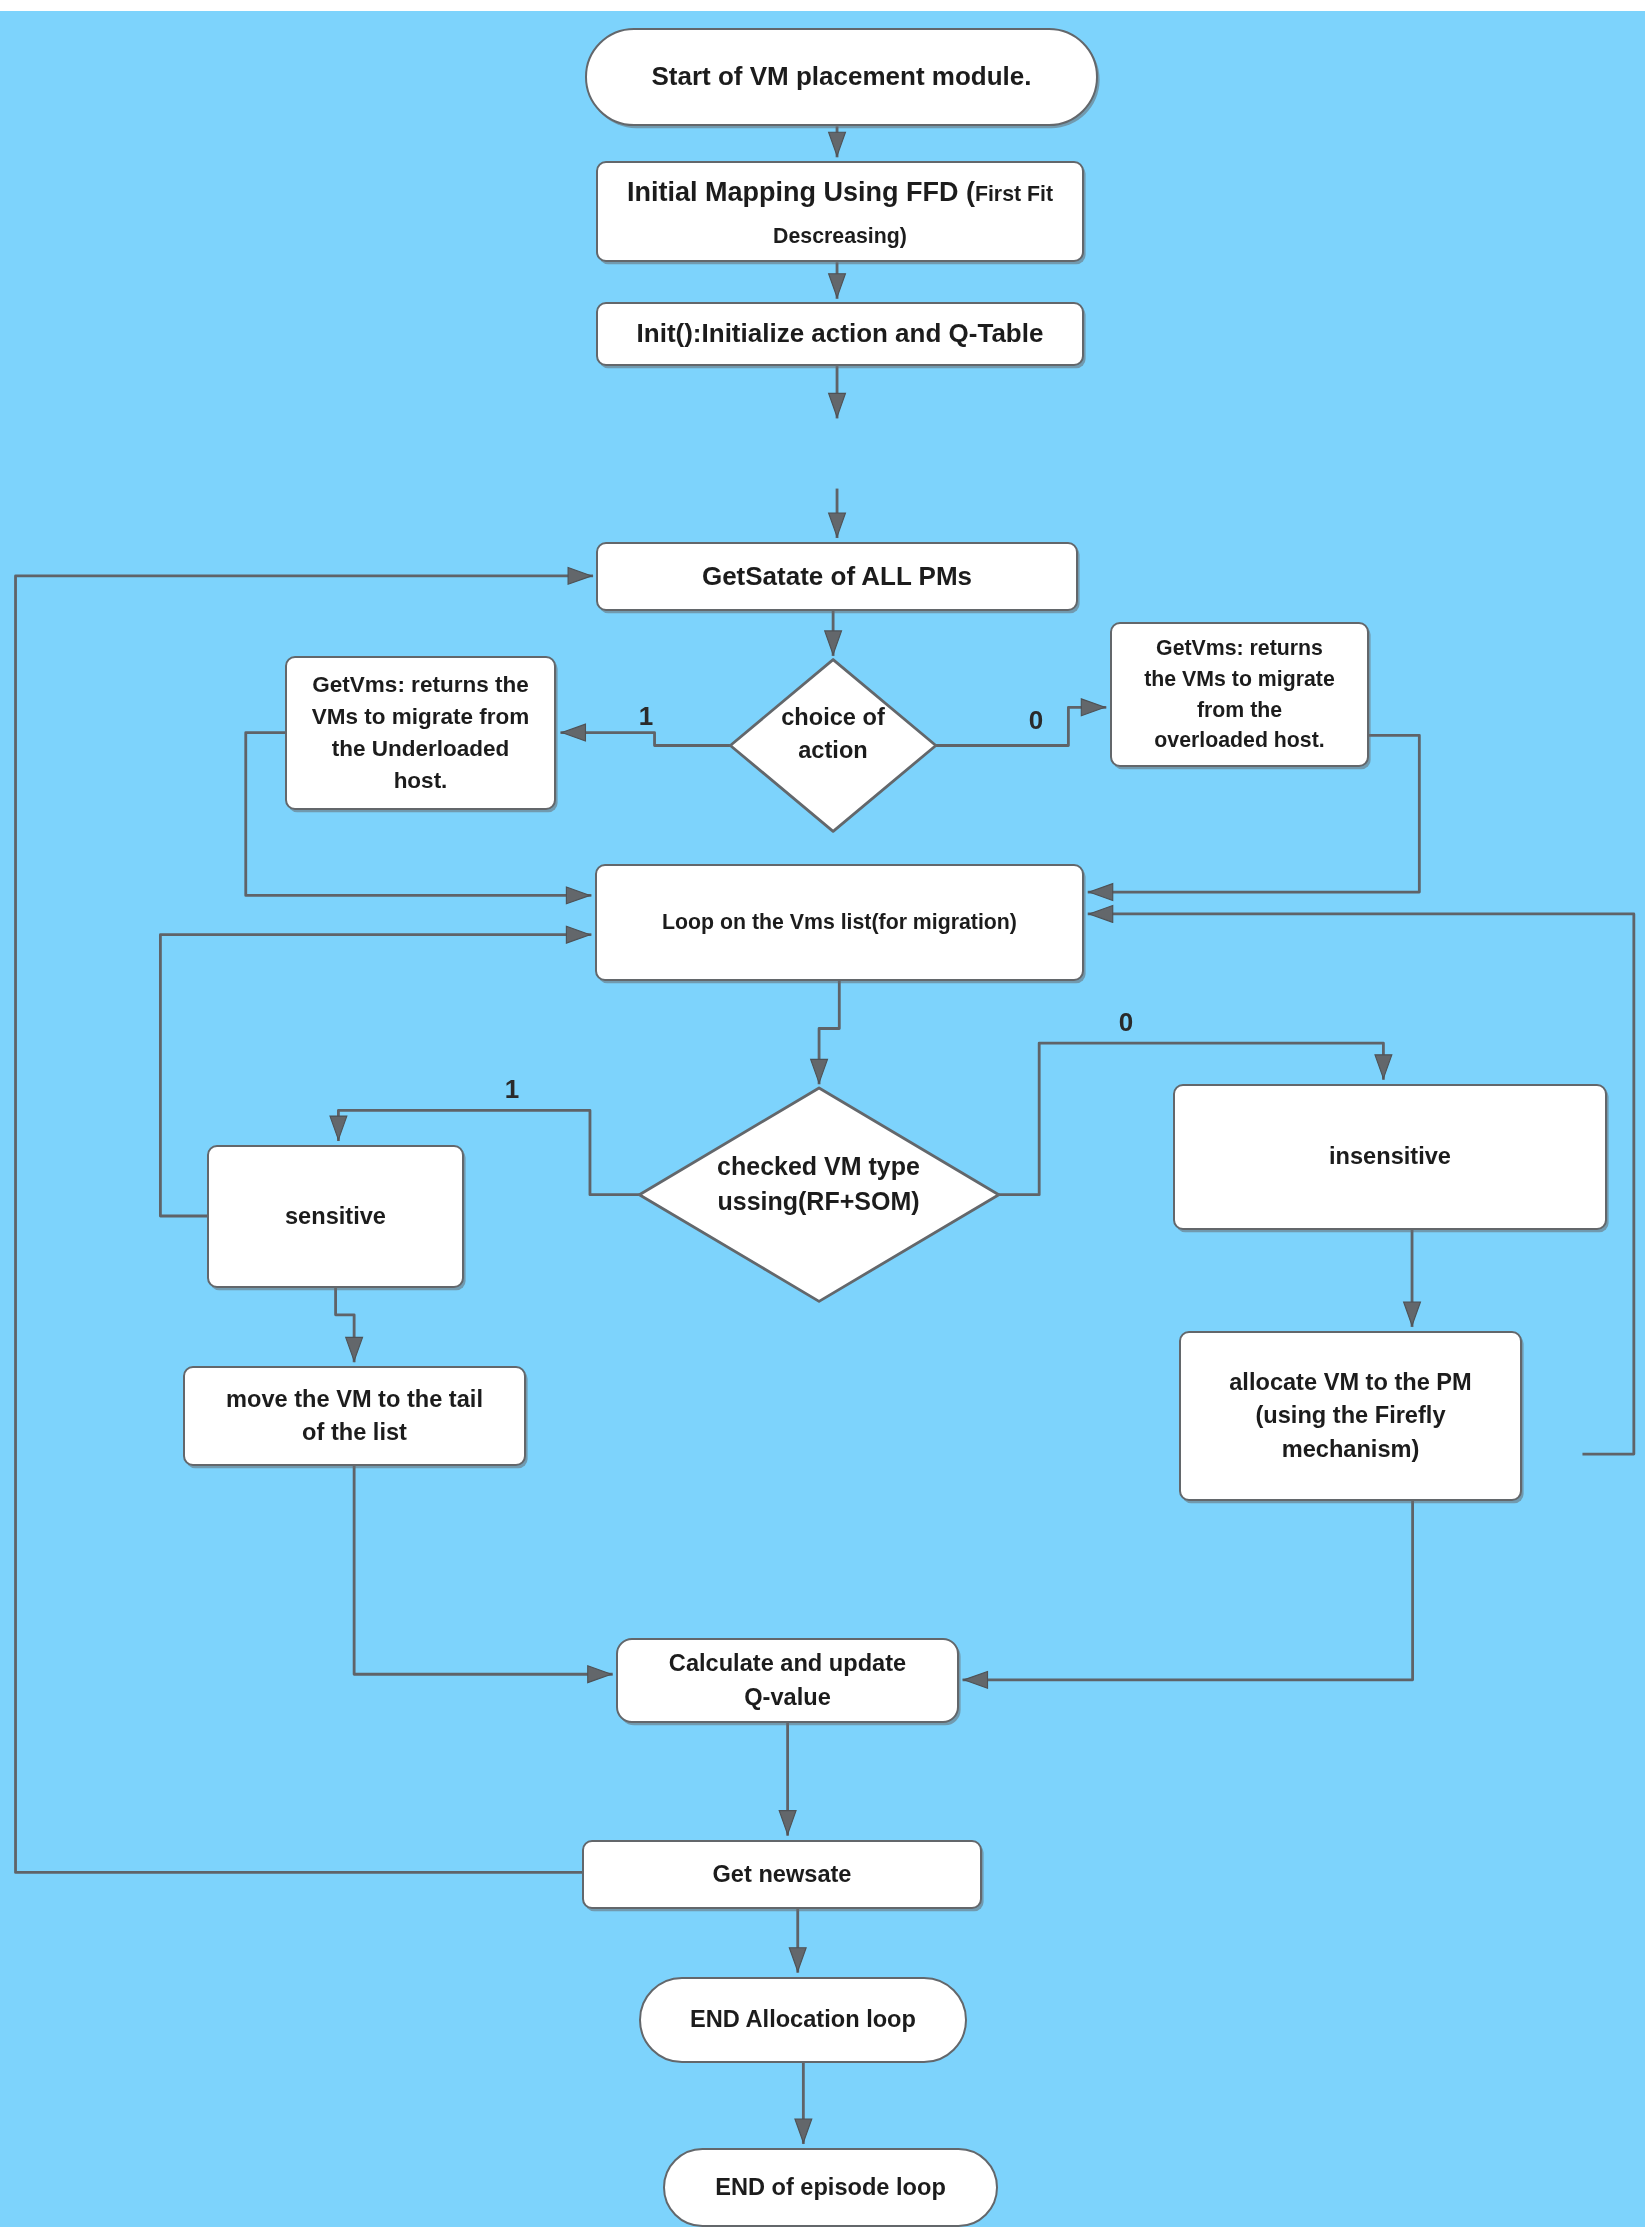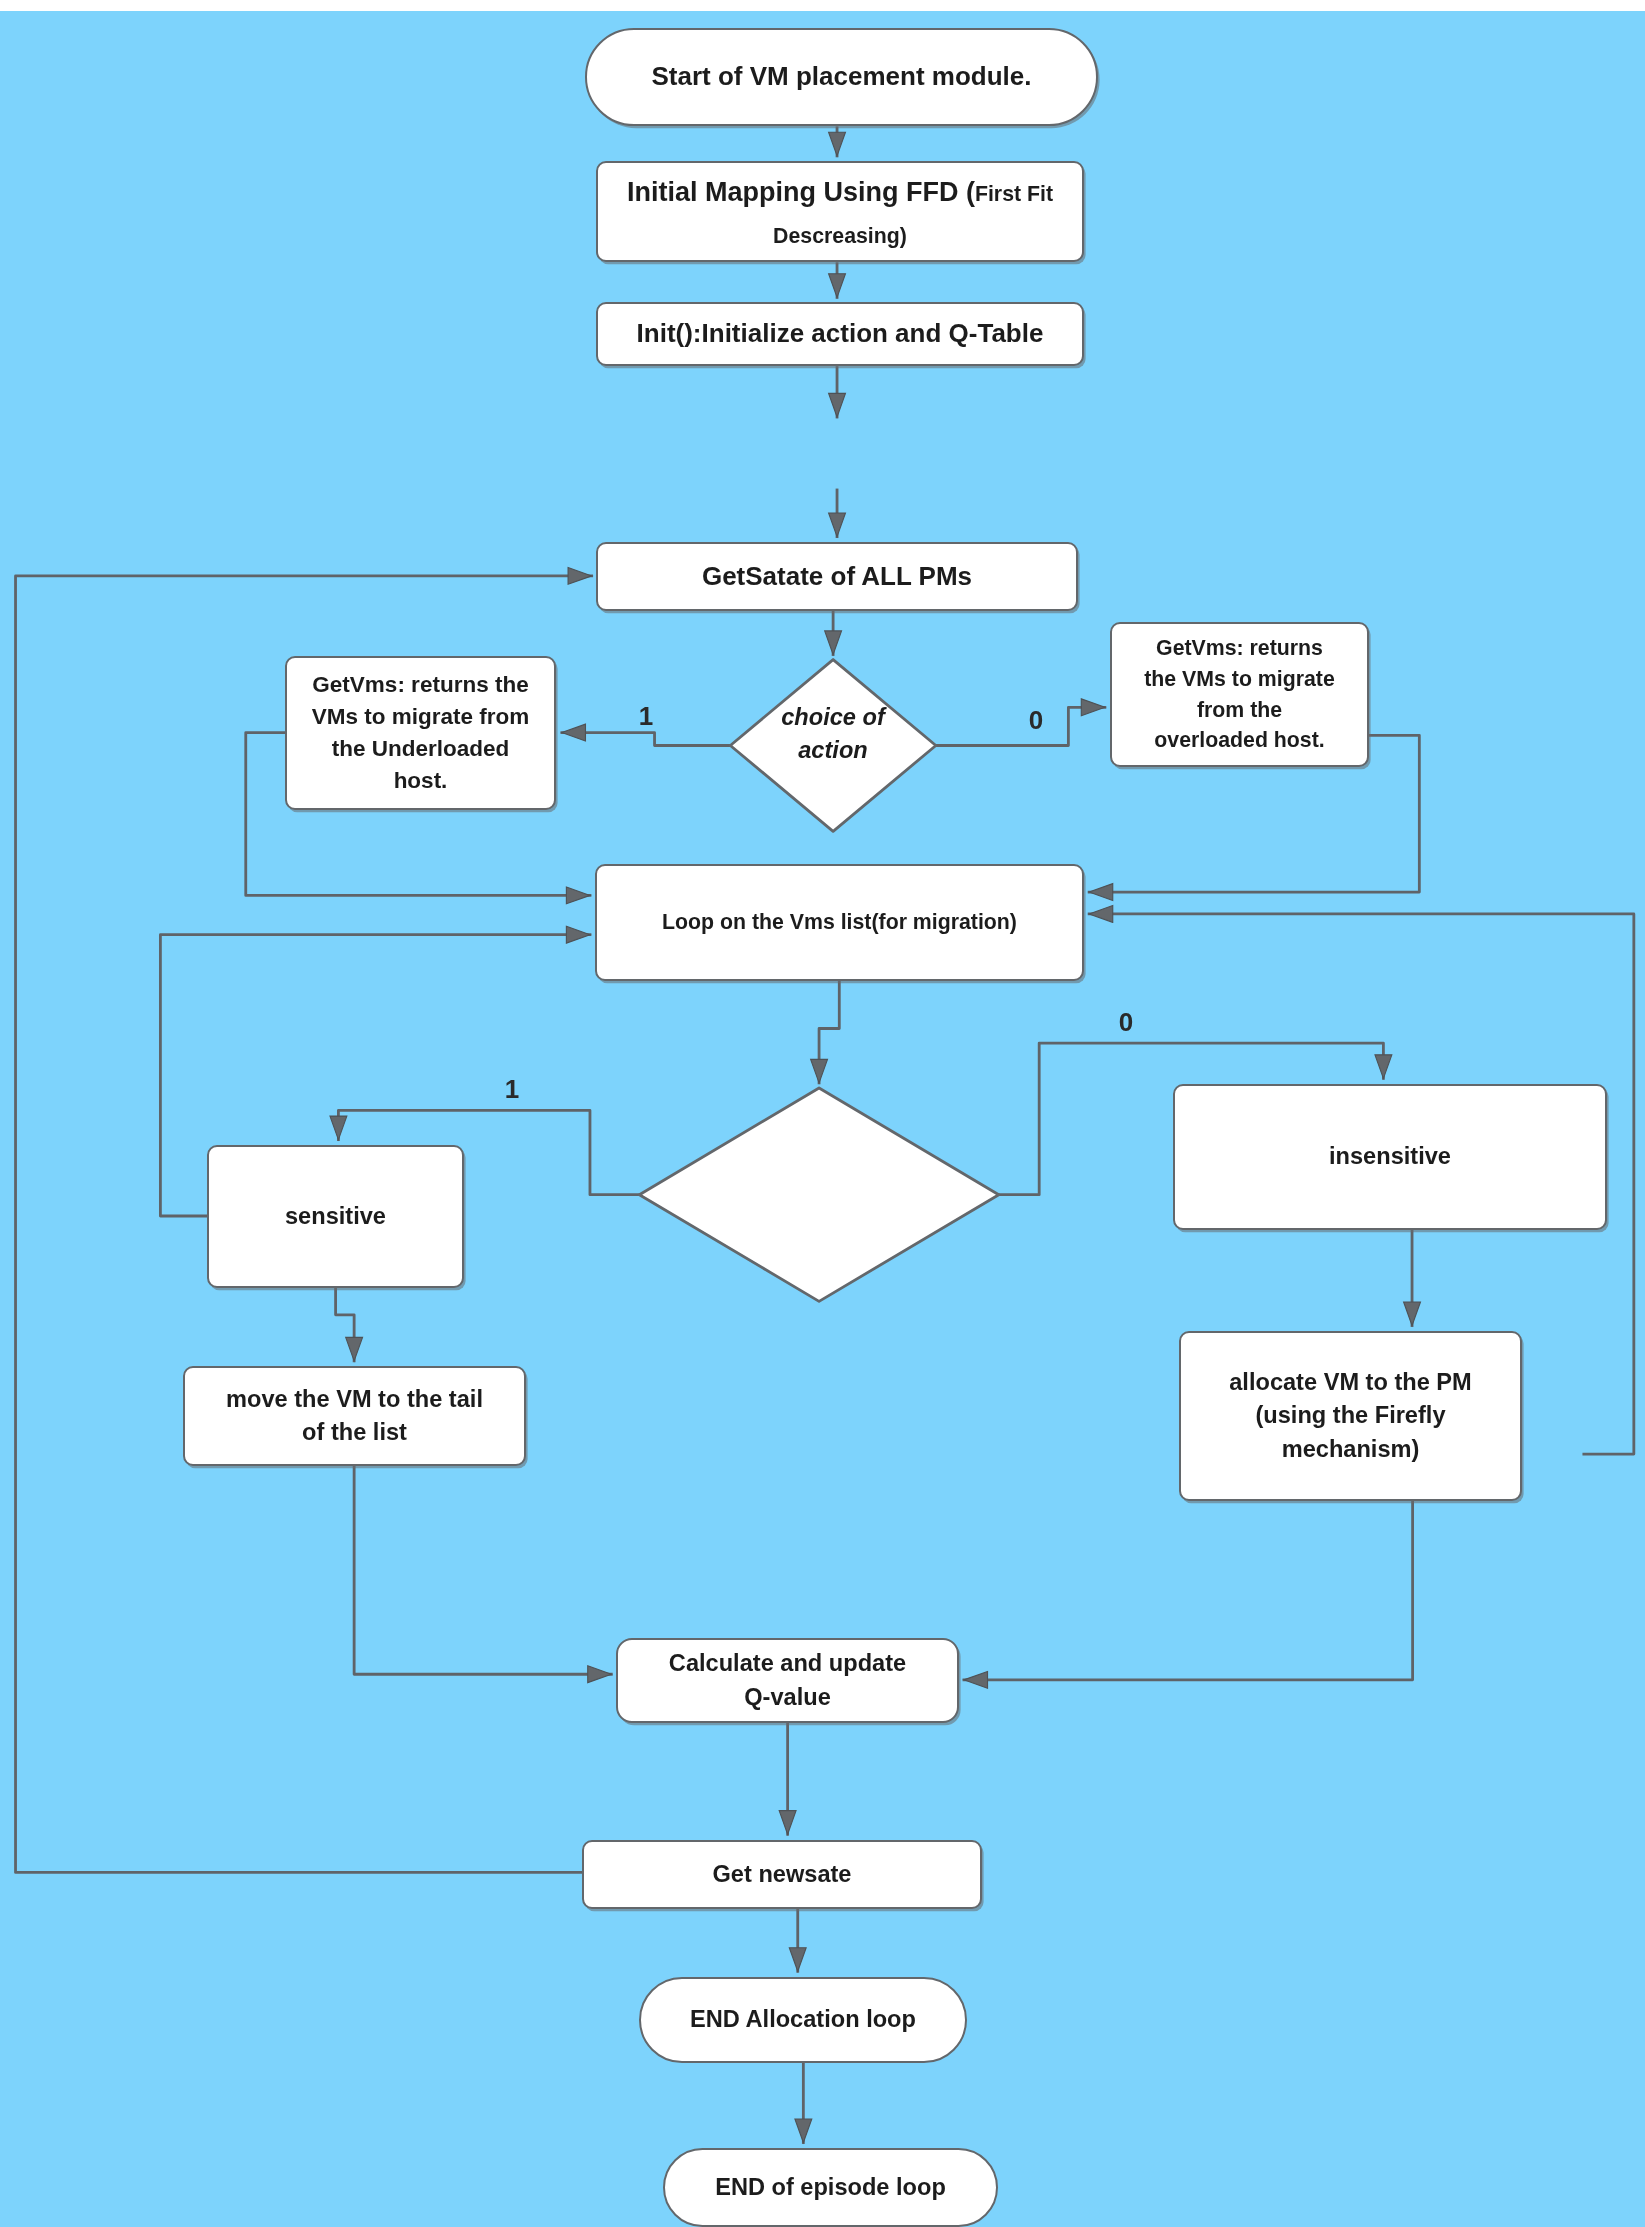--- a/index.html
+++ b/index.html
@@ -23,21 +23,21 @@
     align-items:center;justify-content:center;
     text-align:center;
     font-weight:bold;
     box-shadow:2.2px 2.8px 0 -0.6px rgba(104,108,112,0.55);
   }
   .stadium{border-radius:561px;}
   .noshadow{box-shadow:none;}
   .dtext{
     position:absolute;z-index:3;
     display:flex;flex-direction:column;align-items:center;justify-content:center;
-    text-align:center;font-weight:bold;font-style:italic;
+    text-align:center;font-weight:bold;
   }
   .edge-label{
     position:absolute;z-index:4;
     transform:translate(-50%,-50%);
     font-size:26px;font-weight:bold;color:#2a2a2a;
     background:transparent;
   }
   .f46{font-size:26px;line-height:1.35;}
   .f44{font-size:25px;line-height:1.4;}
   .f42{font-size:23.6px;line-height:1.4;}
@@ -122,20 +122,24 @@
     <div>GetVms: returns</div>
     <div>the VMs to migrate</div>
     <div>from the</div>
     <div>overloaded host.</div>
   </div>
 
   <div class="node f38" style="left:595px;top:853px;width:489px;height:117px;">
     <span>Loop on the Vms list(for migration)</span>
   </div>
 
+  <div class="dtext f44" style="left:695px;top:1138px;width:247px;">
+    <div>checked VM type</div>
+    <div>ussing(RF+SOM)</div>
+  </div>
 
   <div class="node f42" style="left:207px;top:1134px;width:257px;height:143px;">
     <span>sensitive</span>
   </div>
 
   <div class="node f42" style="left:1173px;top:1073px;width:434px;height:146px;">
     <span>insensitive</span>
   </div>
 
   <div class="node f42" style="left:1179px;top:1320px;width:343px;height:170px;">

